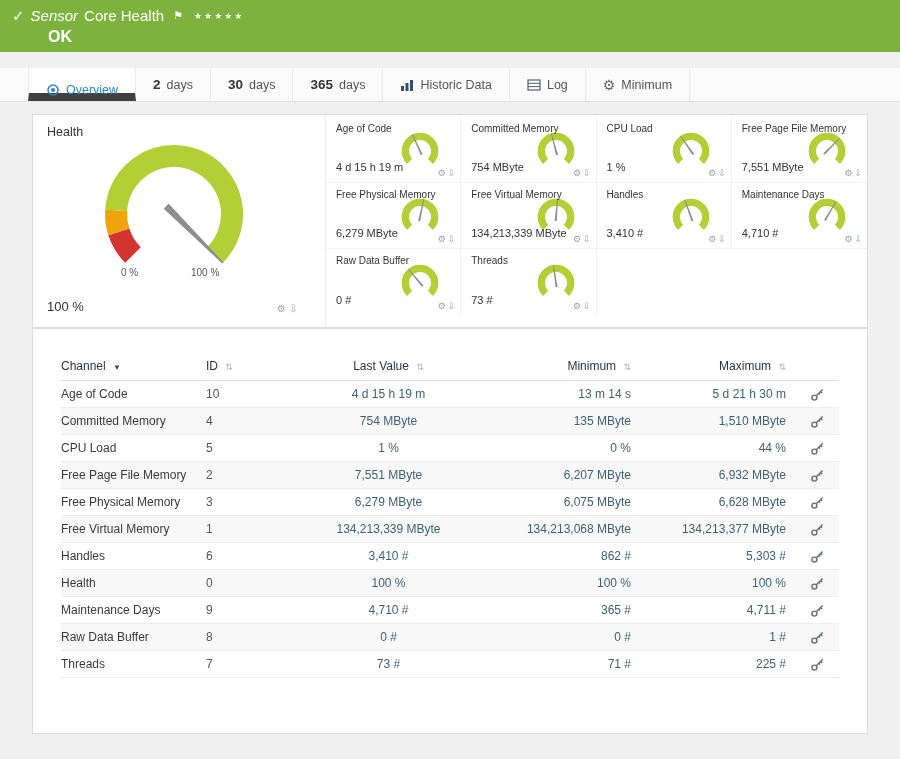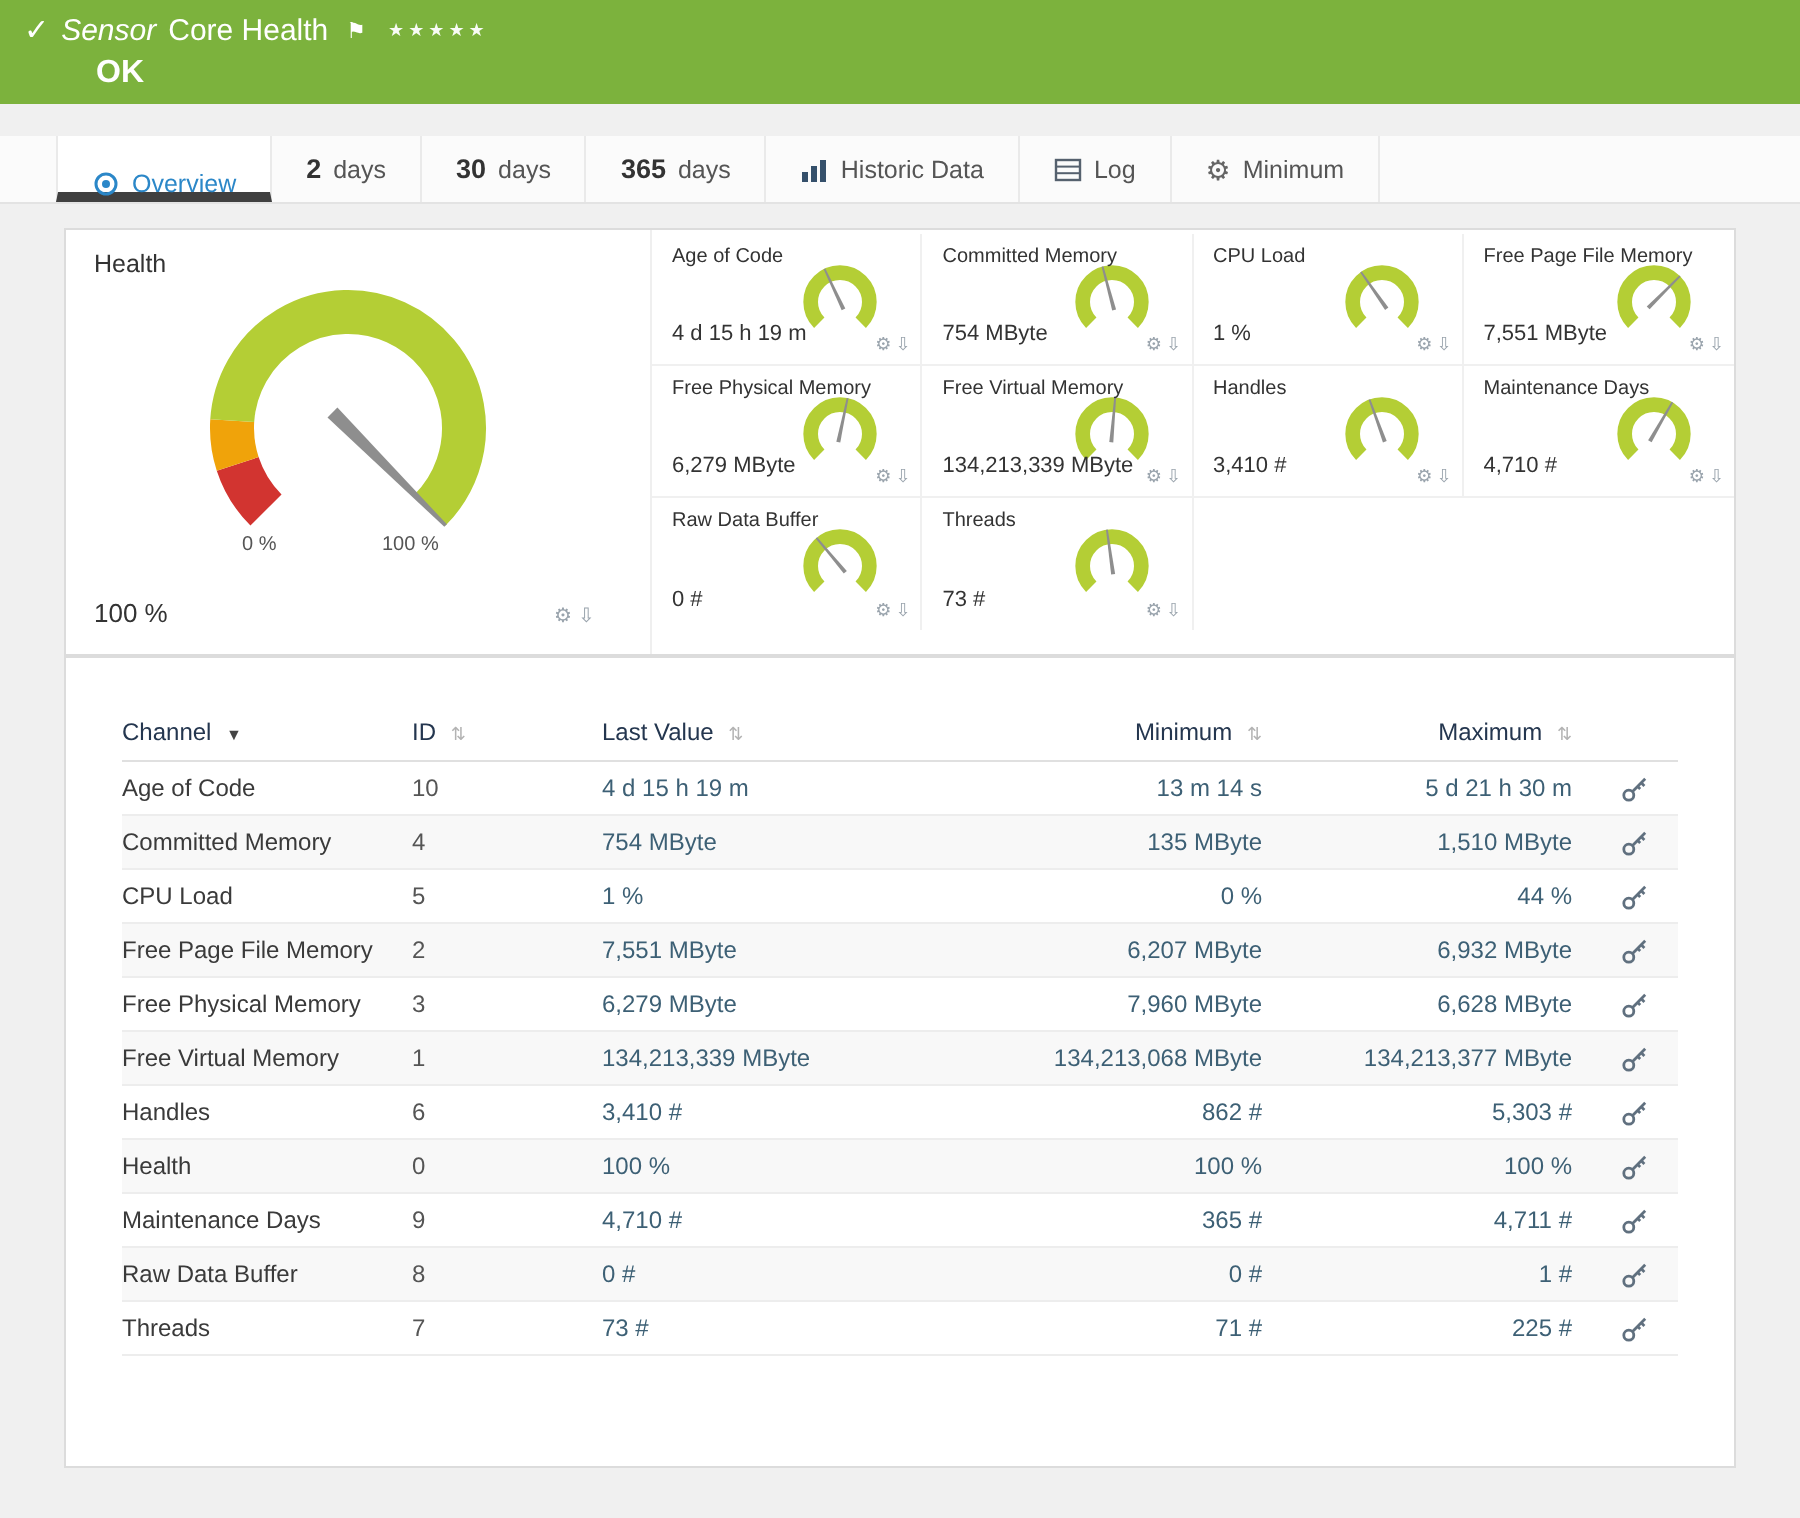--- a/index.html
+++ b/index.html
@@ -25,21 +25,21 @@
     margin-top:16px; height:34px; background:#fbfbfb;
     display:flex; align-items:stretch; border-bottom:1px solid #e3e3e3;
     padding-left:28px;
   }
   .tab {
     display:flex; align-items:center; gap:6px; padding:0 17px;
     color:#555; border-right:1px solid #eaeaea; cursor:pointer; font-size:12.5px;
     white-space:nowrap;
   }
   .tab:first-child { border-left:1px solid #eaeaea; }
-  .tab.active { background:#fff; color:#2b87c8; border-bottom:5px solid #404040; padding-top:19px; }
+  .tab.active { background:#fff; color:#2b87c8; border-bottom:8px solid #404040; padding-top:19px; }
   .tab .num { font-size:13.5px; color:#333; font-weight:bold; }
   .tab .gear-glyph { font-size:14px; color:#666; line-height:1; }
   .tab svg { display:block; }
 
   
   main { padding:12px 32px; }
   .panel { background:#fff; border:1px solid #dcdcdc;gap:12px; }
   .health-panel { height:214px; display:flex; }
 
   .gauge-area { width:280px; flex:none; position:relative; }
@@ -71,21 +71,21 @@
   .mini-icons { position:absolute; right:5px; bottom:4px; font-size:9px; color:#9aa4ad; display:flex; gap:2px; }
   .mini-icons span { cursor:pointer; }
 
   
   .table-panel { min-height:406px; padding:22px 28px 18px; }
   .thead { display:flex; height:30px; align-items:center; border-bottom:1px solid #e0e0e0;
            color:#24364f; font-size:12px; }
   .thead .hcell { cursor:pointer; }
   .col-channel { width:145px; text-align:left; }
   .col-id      { width:95px;  text-align:left; }
-  .col-last    { width:175px; }
+  .col-last    { width:175px; text-align:center; }
   .col-min     { width:155px; text-align:right; }
   .col-max     { width:155px; text-align:right; }
   .col-edit    { flex:1; display:flex; justify-content:flex-end; padding-right:14px; align-items:center; }
   .sort { color:#b3b3b3; font-size:9px; margin-left:4px; }
   .chan-sort { color:#444; font-size:8px; margin-left:4px; }
   .trow { display:flex; height:27px; align-items:center; border-bottom:1px solid #ededed; cursor:pointer; }
   .trow:nth-child(even) { background:#f8f8f8; }
   .cell-channel { color:#3a3a3a; }
   .cell-id { color:#555; }
   .val { color:#3d6075; }
@@ -398,21 +398,21 @@
               <line x1="8.8" y1="6.2" x2="10.1" y2="7.5" stroke="#60707f" stroke-width="1.4"></line>
             </svg>
           </span>
         </div>
       </div>
 
       <div class="trow">
         <div class="col-channel cell-channel">Free Physical Memory</div>
         <div class="col-id cell-id">3</div>
         <div class="col-last val">6,279 MByte</div>
-        <div class="col-min val">7,960 MByte</div>
+        <div class="col-min val">6,075 MByte</div>
         <div class="col-max val">6,628 MByte</div>
         <div class="col-edit">
           <span class="keybtn">
             <svg width="15" height="15" viewBox="0 0 15 15">
               <circle cx="4.4" cy="10.6" r="2.5" fill="none" stroke="#60707f" stroke-width="1.4"></circle>
               <line x1="6.3" y1="8.7" x2="12.6" y2="2.4" stroke="#60707f" stroke-width="1.4"></line>
               <line x1="10.6" y1="4.4" x2="12.2" y2="6" stroke="#60707f" stroke-width="1.4"></line>
               <line x1="8.8" y1="6.2" x2="10.1" y2="7.5" stroke="#60707f" stroke-width="1.4"></line>
             </svg>
           </span>

